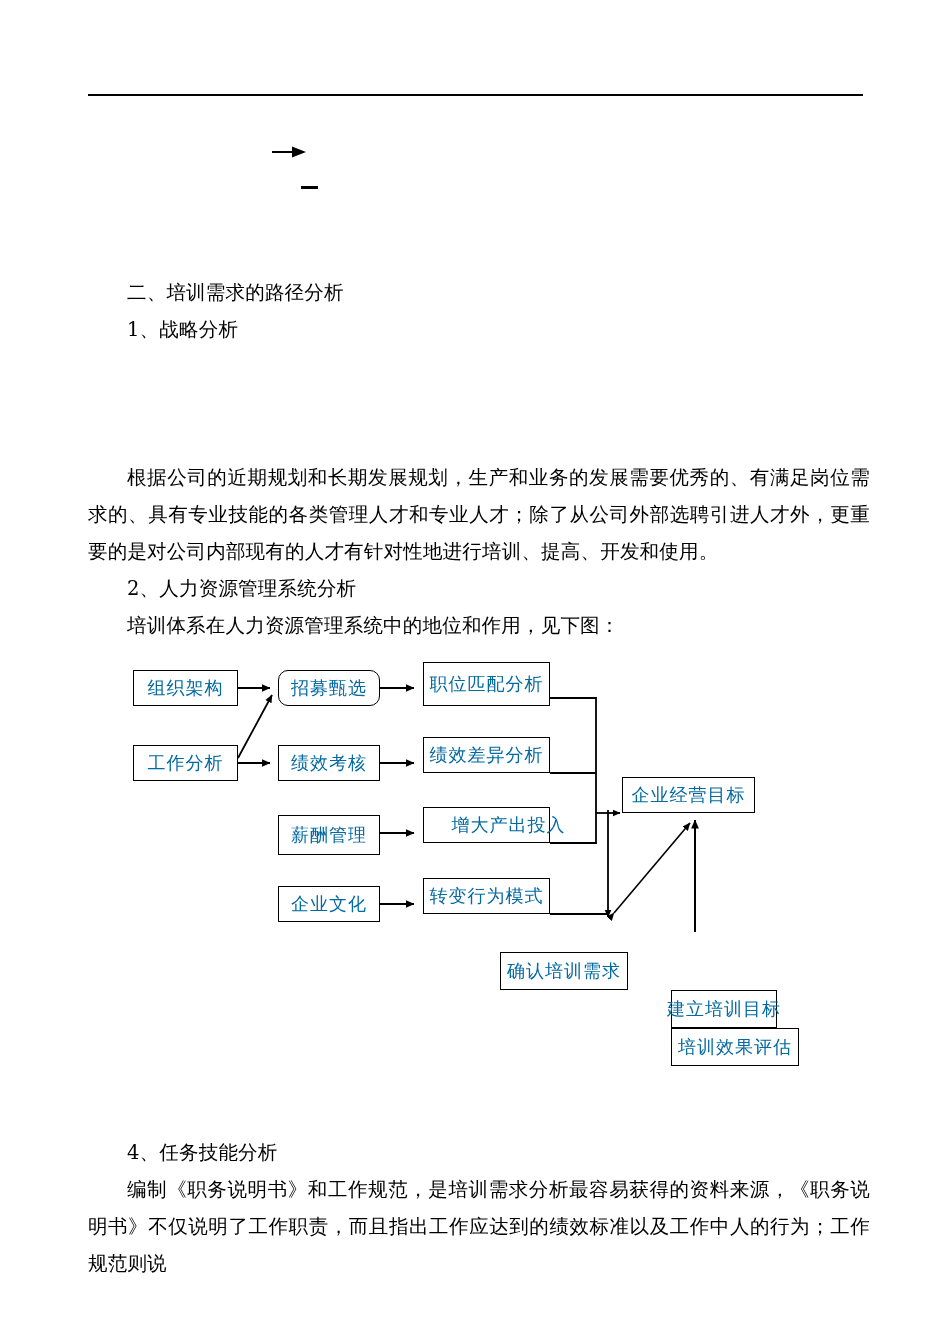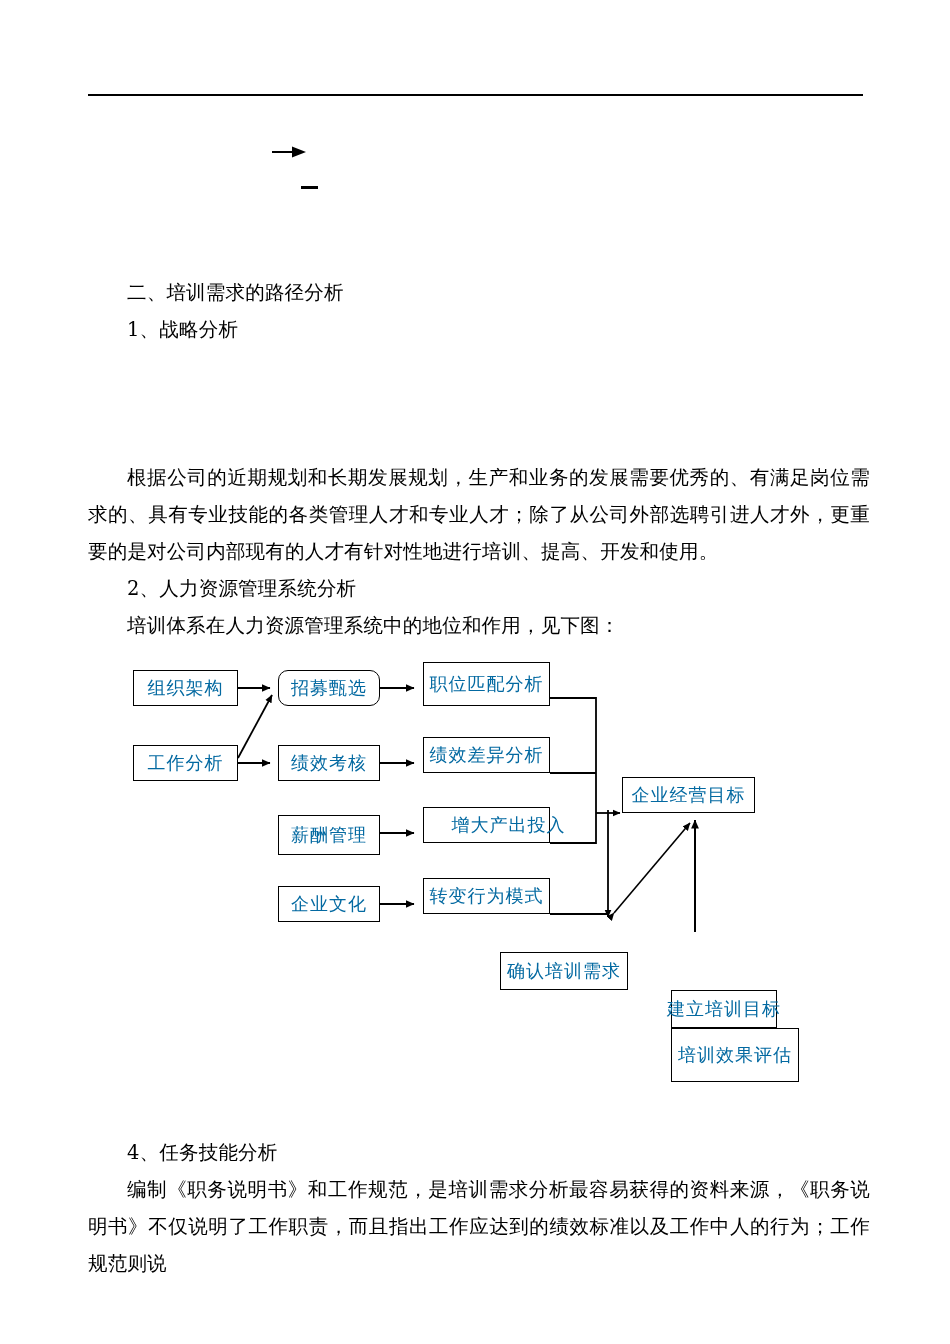--- a/index.html
+++ b/index.html
@@ -216,21 +216,21 @@
     </div>
 
     <div class="node" style="left:500px; top:307px; width:128px; height:38px;">
       <span>确认培训需求</span>
     </div>
 
     <div class="node" style="left:671px; top:307px; width:106px; height:38px;margin-top:38px;">
       <span>建立培训目标</span>
     </div>
 
-    <div class="node" style="left:671px; top:383px; width:128px; height:54px;">
+    <div class="node" style="left:671px; top:383px; width:128px; height:38px;">
       <span>培训效果评估</span>
     </div>
 
   </div>
 
   <div class="text-block t-heading" id="sec-3-title">4、任务技能分析</div>
 
   <div class="text-block t-indent" id="para-4">编制《职务说明书》和工作规范，是培训需求分析最容易获得的资料来源，《职务说明书》不仅说明了工作职责，而且指出工作应达到的绩效标准以及工作中人的行为；工作规范则说</div>
 
 </div>

